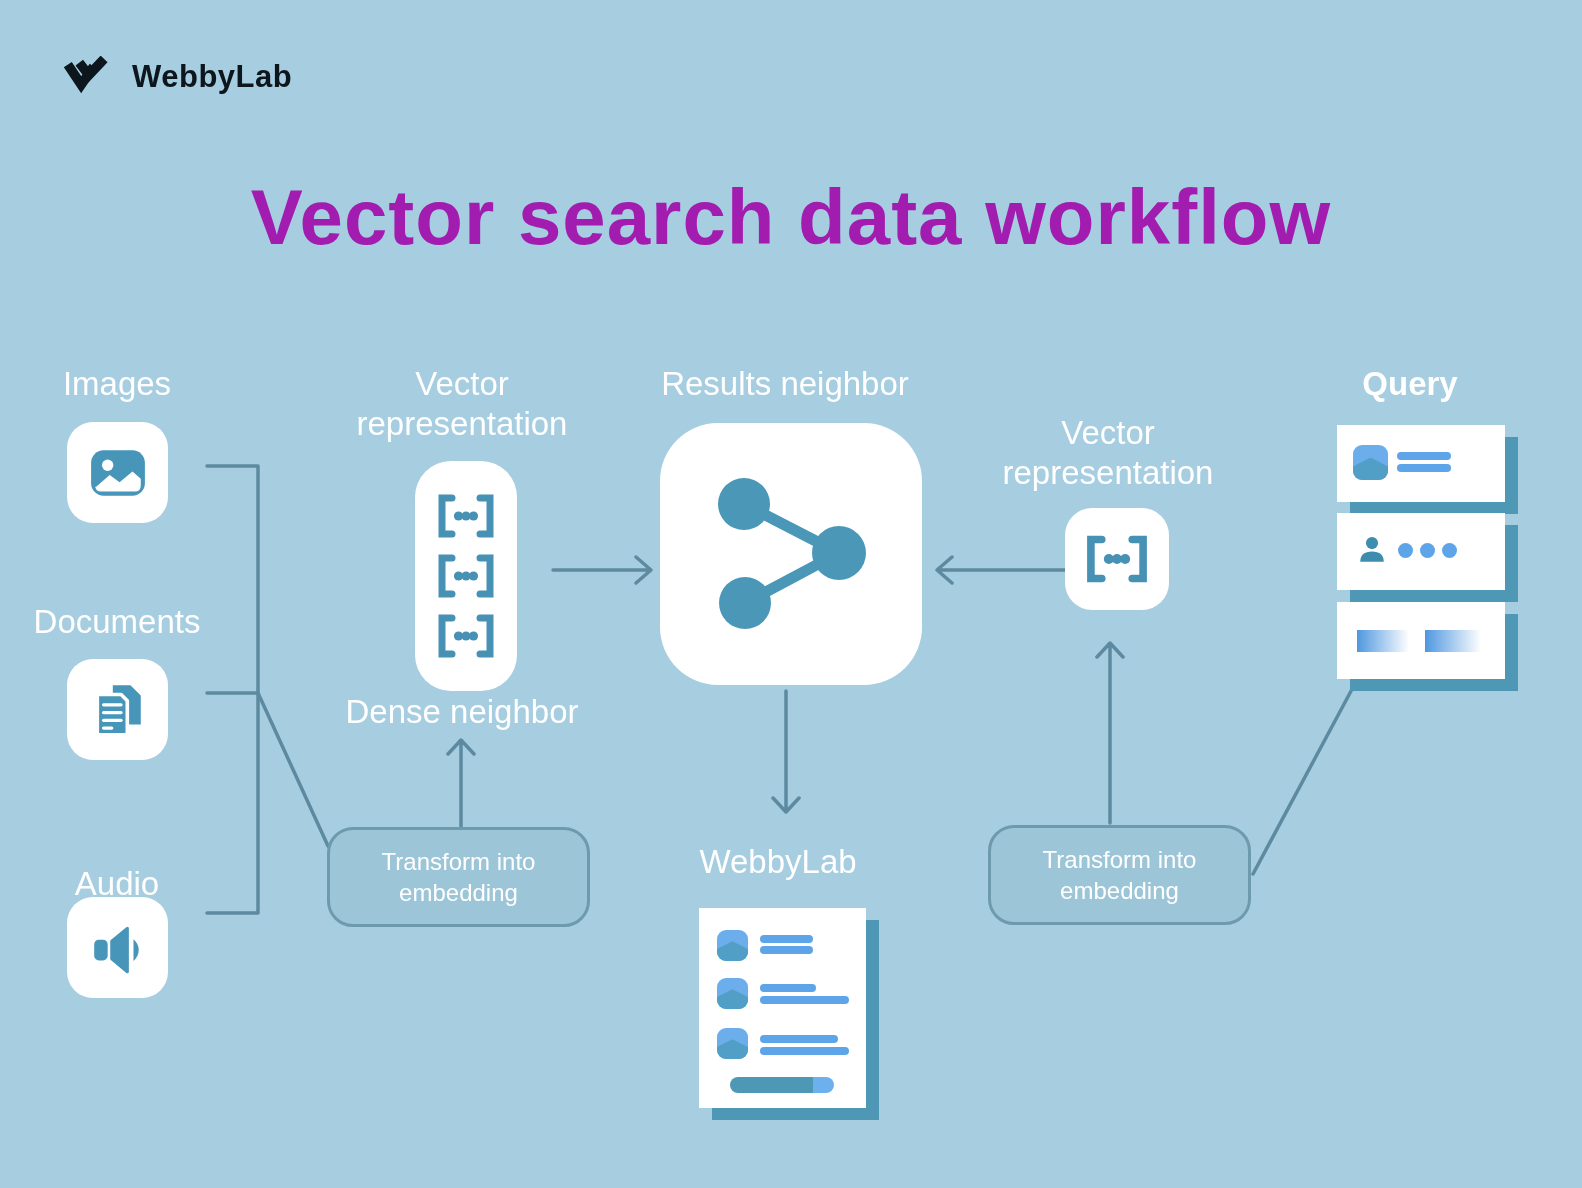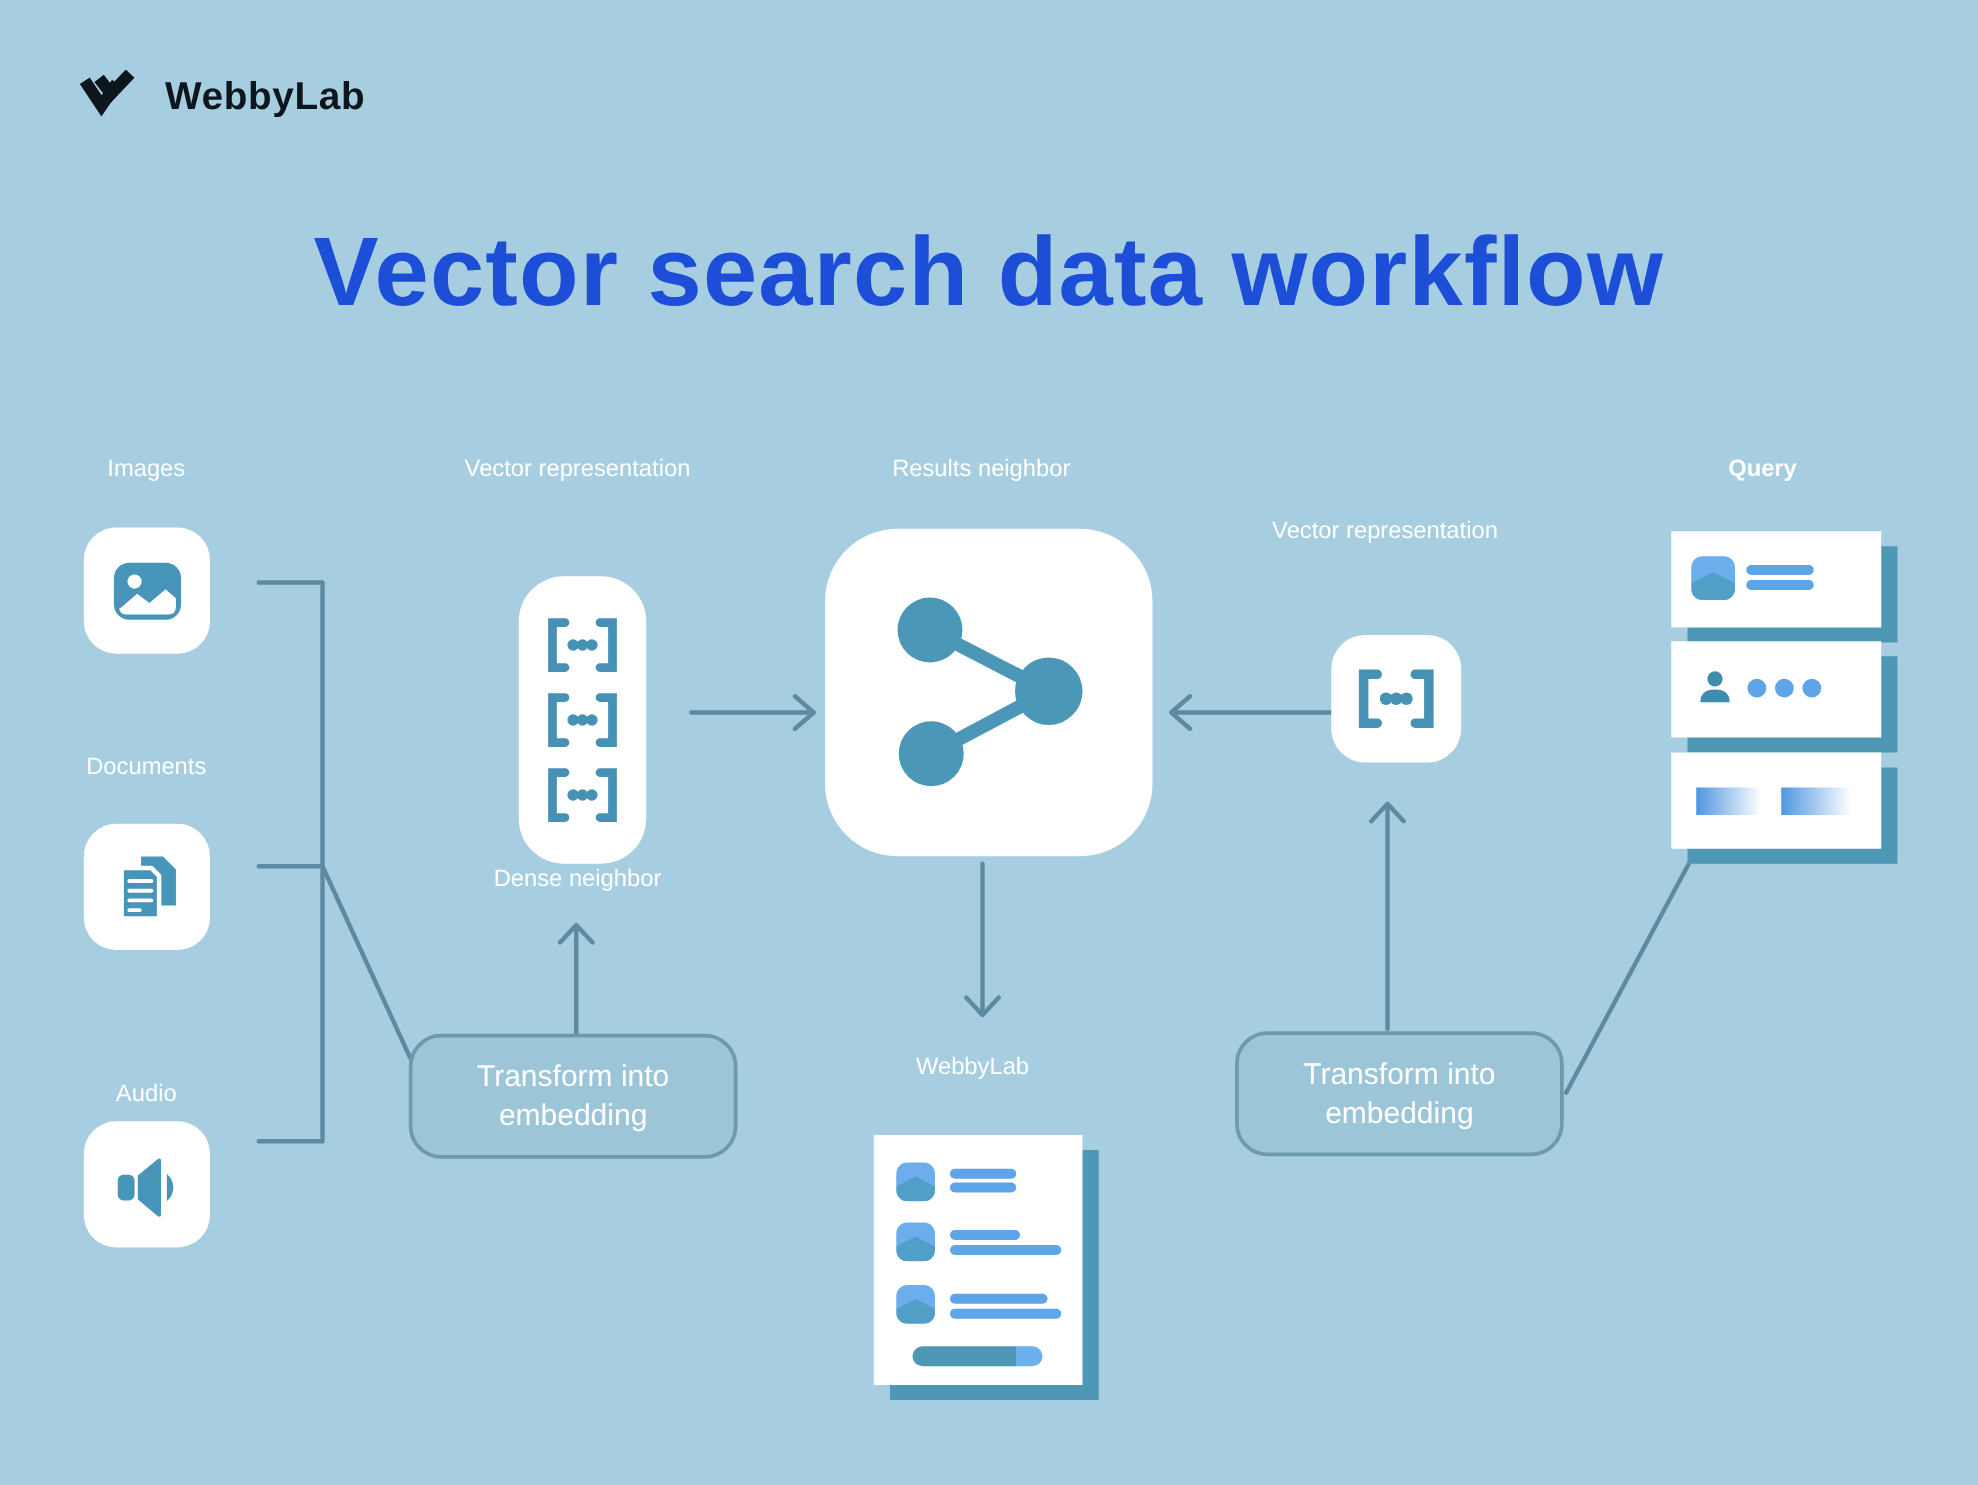--- a/index.html
+++ b/index.html
@@ -1,22 +1,22 @@
 <!DOCTYPE html>
 <html><head>
 <meta charset="utf-8">
 <style>
   html,body{margin:0;padding:0;}
   body{width:1582px;height:1188px;background:#a6cde0;font-family:"Liberation Sans",sans-serif;overflow:hidden;}
   .stage{position:relative;width:1582px;height:1188px;}
 
   
   .title{position:absolute;left:791px;top:172px;transform:translateX(-50%);
-         font-size:78px;font-weight:700;color:#1d4ed8;white-space:nowrap;letter-spacing:1px;text-align:center;}
-  .lbl{position:absolute;transform:translateX(-50%);color:#ffffff;font-size:19px;
+         font-size:78px;font-weight:700;color:#a21caf;white-space:nowrap;letter-spacing:1px;text-align:center;}
+  .lbl{position:absolute;transform:translateX(-50%);color:#ffffff;font-size:33px;
        font-weight:500;text-align:center;line-height:1.22;}
 
   
   .logo{position:absolute;left:62px;top:56px;display:flex;align-items:center;gap:24px;}
   .logo-text{font-size:31px;font-weight:700;color:#0c161c;letter-spacing:.5px;}
 
   
   .icard{position:absolute;width:101px;height:101px;background:#ffffff;border-radius:26px;
          display:flex;align-items:center;justify-content:center;}
 

